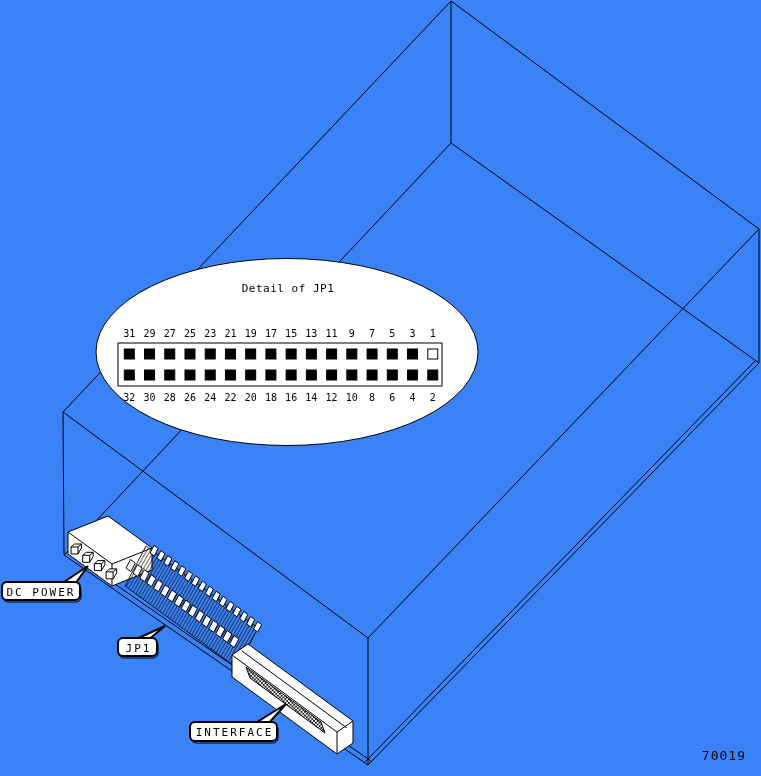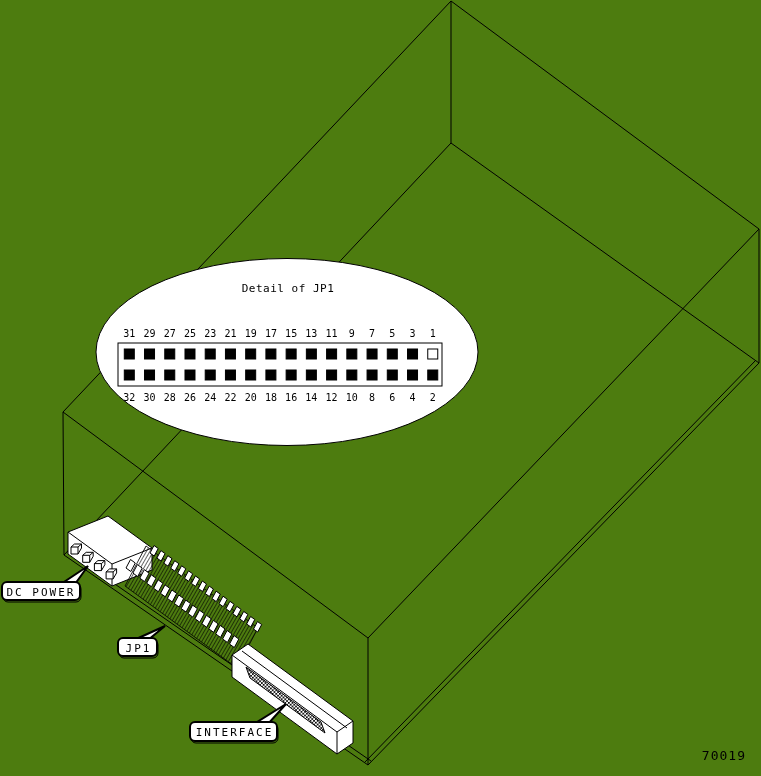--- a/index.html
+++ b/index.html
@@ -1,20 +1,20 @@
 <!DOCTYPE html>
 <html><head>
 <meta charset="utf-8">
 <style>
   html, body { margin: 0; padding: 0; background: #ffffff; }
   .stage {
     position: relative;
     width: 761px;
     height: 776px;
-    background: #4d7c0f;
+    background: #3b82f6;
     font-family: "DejaVu Sans Mono", "Liberation Mono", monospace;
   }
   svg { display: block; }
   .t-title   { font: 11px "DejaVu Sans Mono", monospace; letter-spacing: 0.5px; fill: #000; }
   .t-pin-num { font: 10px "DejaVu Sans Mono", monospace; fill: #000; }
   .t-callout { font: 11px "DejaVu Sans Mono", monospace; letter-spacing: 2px; fill: #000; }
   .t-fignum  { font: 13px "DejaVu Sans Mono", monospace; letter-spacing: 1px; fill: #000; }
   .ln        { stroke: #000; stroke-width: 1; fill: none; }
   .whitebox  { fill: #fff; stroke: #000; stroke-width: 1; }
   .callout-box    { fill: #fff; stroke: #000; stroke-width: 2; }

